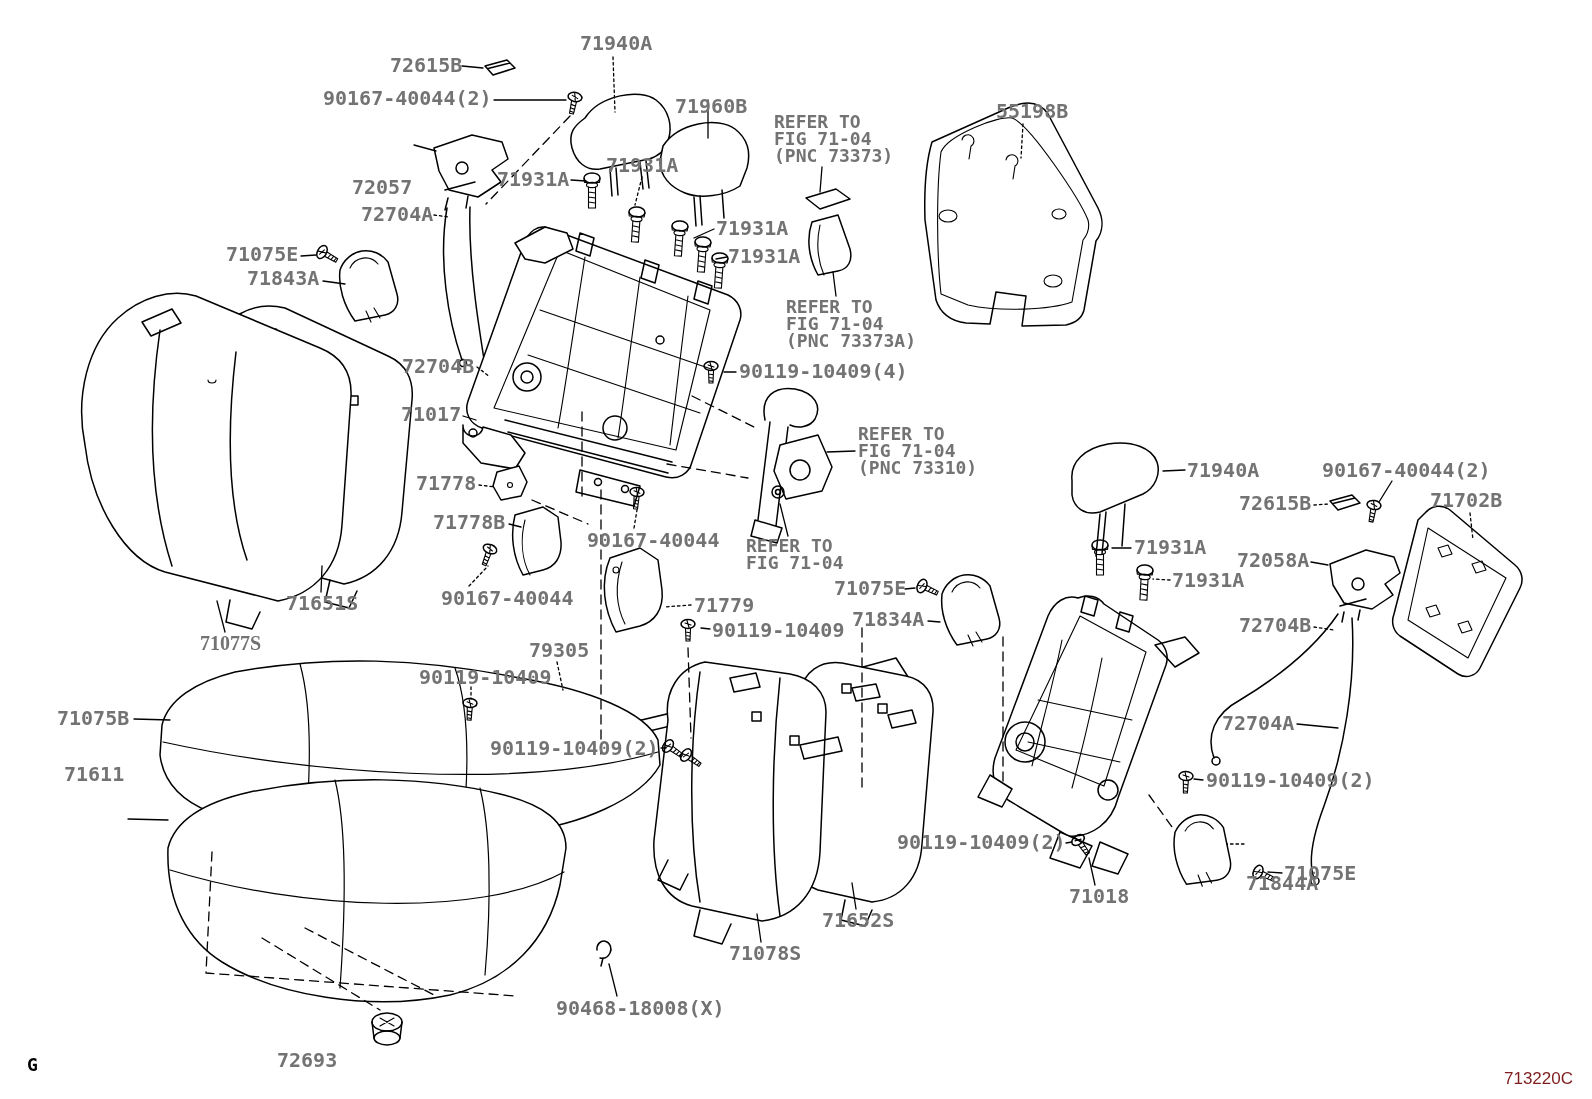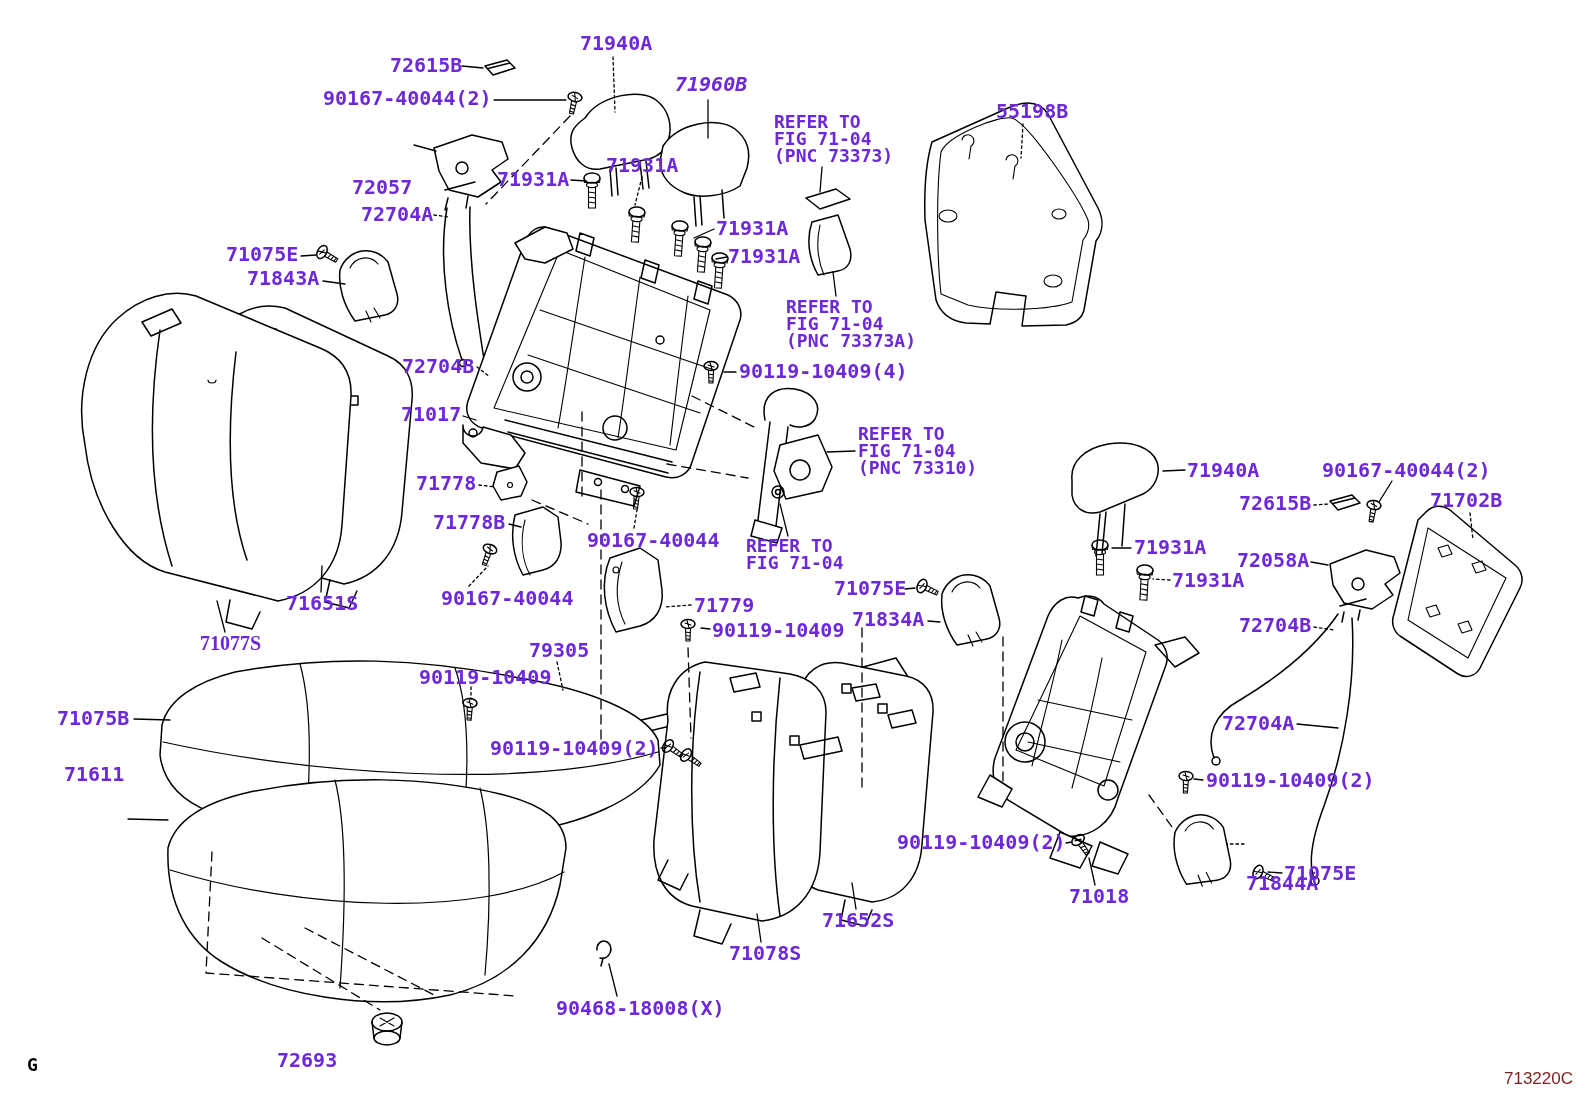--- a/index.html
+++ b/index.html
@@ -1,20 +1,20 @@
 <!DOCTYPE html>
 <html><head>
 <meta charset="utf-8">
 <style>
   html,body{margin:0;padding:0;background:#fff;}
   #stage{position:relative;width:1592px;height:1099px;background:#fff;overflow:hidden;
          font-family:"DejaVu Sans Mono",monospace;}
   #art{position:absolute;left:0;top:0;}
   #labels{position:absolute;left:0;top:0;width:100%;height:100%;}
-  .lbl{position:absolute;font:700 20px/20px "DejaVu Sans Mono",monospace;color:#6d28d9;
+  .lbl{position:absolute;font:700 20px/20px "DejaVu Sans Mono",monospace;color:#737373;
        white-space:pre;letter-spacing:0px;}
   .note{font-size:18px;line-height:17px;}
   .corner-g{position:absolute;left:27px;top:1056px;font:700 18px/18px "DejaVu Sans Mono",monospace;color:#000;}
   .corner-code{position:absolute;left:1504px;top:1070px;font:400 17px/18px "Liberation Sans",sans-serif;color:#7f1d1d;}
 </style>
 </head>
 <body>
 
 <div id="stage">
 
@@ -325,21 +325,21 @@
         <path d="M1170,580 L1153,579"></path>
     <path d="M1314,627 L1334,630"></path>
         <path d="M1244,844 L1227,844"></path>
   </g>
 </svg>
 
 <div id="labels">
       <div class="lbl" style="left: 390px; top: 55px;">72615B</div>
       <div class="lbl" style="left: 323px; top: 88px;">90167-40044(2)</div>
       <div class="lbl" style="left: 580px; top: 33px;">71940A</div>
-      <div class="lbl" style="left: 675px; top: 74px; font-style: italic;">71960B</div>
+      <div class="lbl" style="left: 675px; top: 96px;">71960B</div>
       <div class="lbl" style="left: 352px; top: 134px; margin-top: 43px;">72057</div>
       <div class="lbl" style="left: 497px; top: 169px;">71931A</div>
       <div class="lbl" style="left: 606px; top: 155px;">71931A</div>
       <div class="lbl" style="left: 716px; top: 218px;">71931A</div>
       <div class="lbl" style="left: 728px; top: 246px;">71931A</div>
       <div class="lbl note" style="left: 774px; top: 113px;">REFER TO
 FIG 71-04
 (PNC 73373)</div>
       <div class="lbl" style="left: 996px; top: 101px;">55198B</div>
       <div class="lbl" style="left: 361px; top: 204px;">72704A</div>

